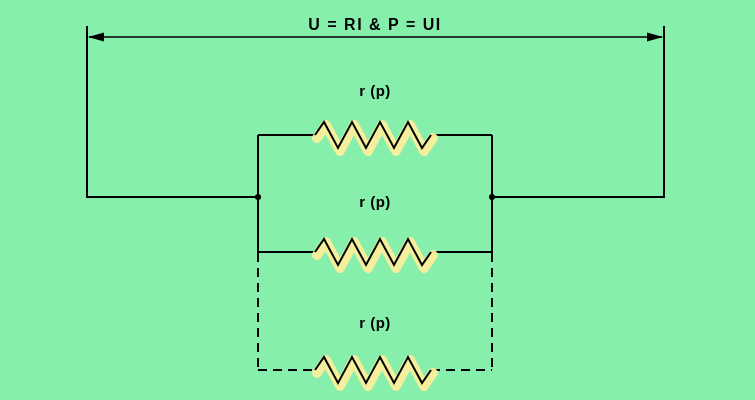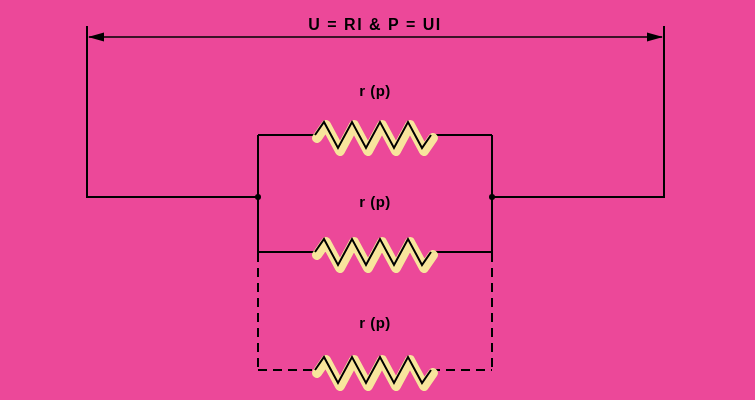--- a/index.html
+++ b/index.html
@@ -3,21 +3,21 @@
 <meta charset="utf-8">
 <style>
   html, body {
     margin: 0;
     padding: 0;
     background: #ffffff;
   }
   .stage {
     width: 755px;
     height: 400px;
-    background: #ec4899;
+    background: #86efac;
     position: relative;
     font-family: "Liberation Sans", sans-serif;
   }
   svg { display: block; }
   .wire {
     stroke: #000000;
     stroke-width: 2;
     fill: none;
   }
   .wire-thin {

